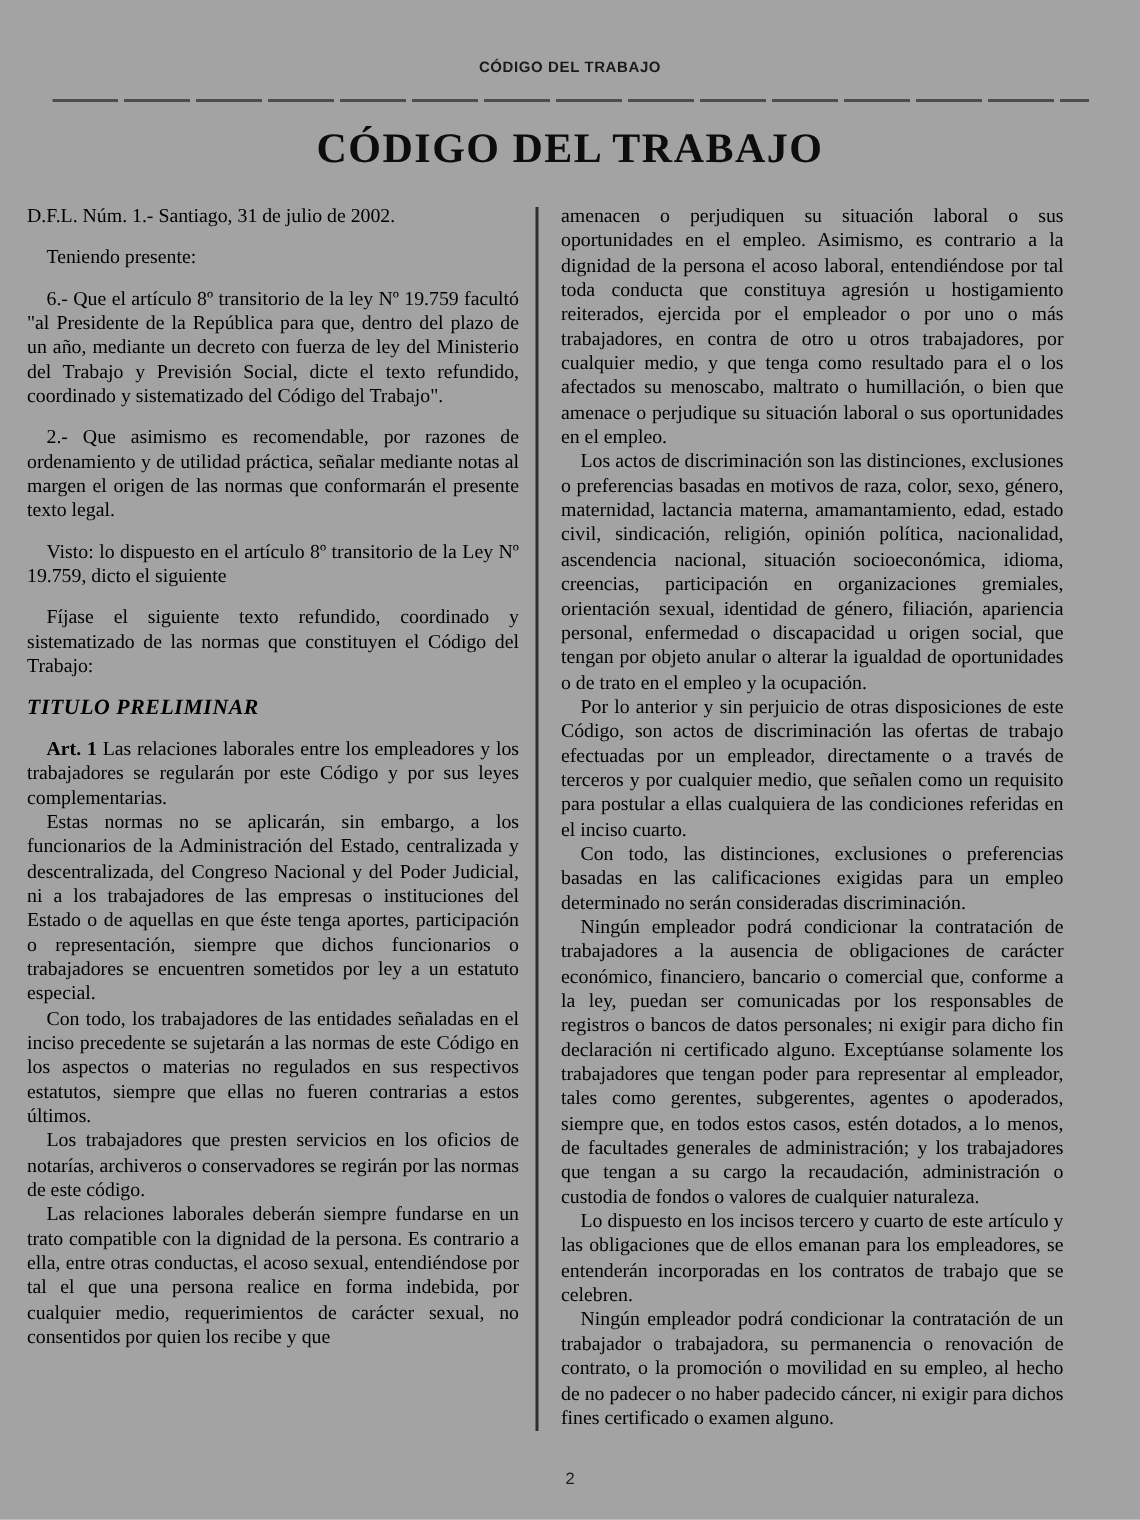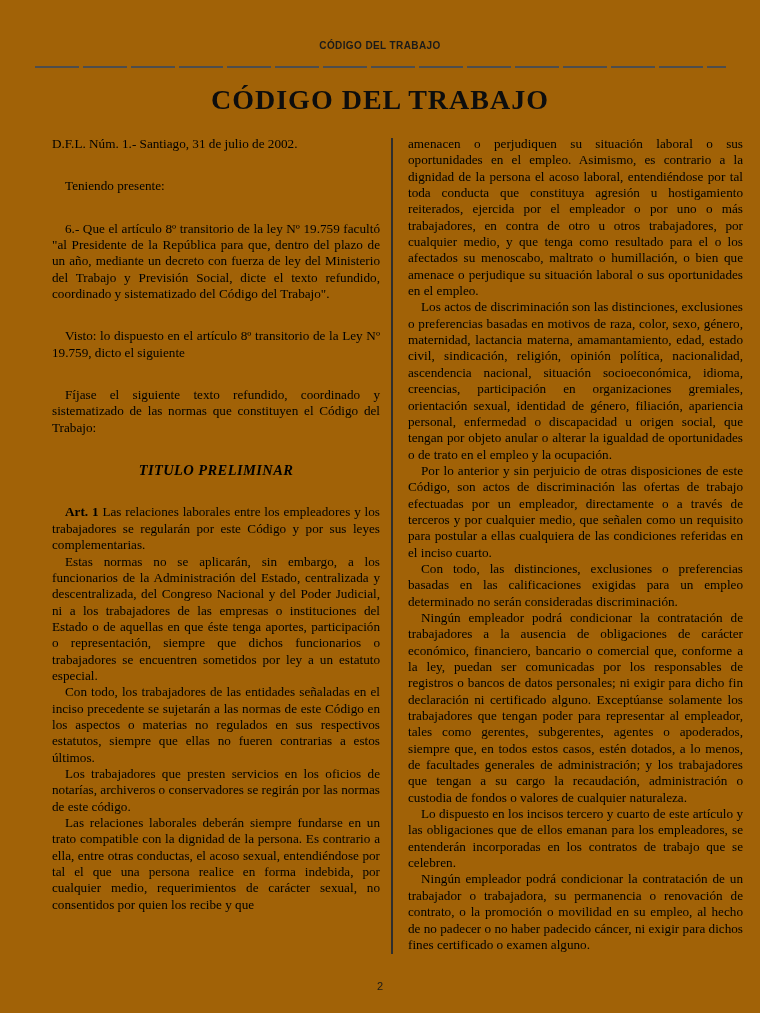--- a/index.html
+++ b/index.html
@@ -7,21 +7,21 @@
   body {
     background: #ffffff;
     color: #000000;
     font-family: "Liberation Serif", "DejaVu Serif", serif;
     overflow: hidden;
   }
   .page {
     position: relative;
     width: 760px;
     height: 1013px;
-    background: #a16207;
+    background: #a3a3a3;
   }
   .running-head {
     position: absolute;
     top: 40px;
     left: 0;
     width: 100%;
     text-align: center;
     font-family: "Liberation Sans", "DejaVu Sans", sans-serif;
     font-size: 10px;
     font-weight: 700;
@@ -44,21 +44,21 @@
     text-align: center;
     font-family: "Liberation Serif", "DejaVu Serif", serif;
     font-size: 28px;
     font-weight: 700;
     letter-spacing: 1px;
     color: #0d0d0d;
   }
   .content {
     position: absolute;
     top: 136px;
-    left: 52px;
+    left: 18px;
     width: 691px;
     display: flex;
   }
   .col { width: 328px; }
   .col-right { width: 335px; }
   .col-gap { width: 28px; }
   .col-divider {
     position: absolute;
     top: 2px;
     left: 339px;
@@ -66,24 +66,23 @@
     height: 816px;
     background: #2e2e2e;
   }
   .para {
     font-size: 13.2px;
     line-height: 16.35px;
     text-align: justify;
     color: #000000;
   }
   .para.indent { text-indent: 13px; }
-  .para.space-before { margin-top: 26px; }
+  .para.space-before { margin-top: 11px; }
   .para b { font-weight: 700; }
   .para.heading {
-    text-align: center;
     text-indent: 0;
     font-weight: 700;
     font-style: italic;
     font-size: 14.5px;
     letter-spacing: 0.4px;
   }
   .page-number {
     position: absolute;
     top: 980px;
     left: 0;
@@ -103,20 +102,21 @@
 
   <div class="head-rule"></div>
 
   <div class="doc-title">CÓDIGO DEL TRABAJO</div>
 
   <div class="content">
     <div class="col" id="left-col">
         <p class="para">D.F.L. Núm. 1.- Santiago, 31 de julio de 2002.</p>
         <p class="para indent space-before">Teniendo presente:</p>
         <p class="para indent space-before">6.- Que el artículo 8º transitorio de la ley Nº 19.759 facultó "al Presidente de la República para que, dentro del plazo de un año, mediante un decreto con fuerza de ley del Ministerio del Trabajo y Previsión Social, dicte el texto refundido, coordinado y sistematizado del Código del Trabajo".</p>
+        <p class="para indent space-before">2.- Que asimismo es recomendable, por razones de ordenamiento y de utilidad práctica, señalar mediante notas al margen el origen de las normas que conformarán el presente texto legal.</p>
         <p class="para indent space-before">Visto: lo dispuesto en el artículo 8º transitorio de la Ley Nº 19.759, dicto el siguiente</p>
         <p class="para indent space-before">Fíjase el siguiente texto refundido, coordinado y sistematizado de las normas que constituyen el Código del Trabajo:</p>
         <p class="para heading space-before">TITULO PRELIMINAR</p>
         <p class="para indent space-before"><b>Art. 1</b> Las relaciones laborales entre los empleadores y los trabajadores se regularán por este Código y por sus leyes complementarias.</p>
         <p class="para indent">Estas normas no se aplicarán, sin embargo, a los funcionarios de la Administración del Estado, centralizada y descentralizada, del Congreso Nacional y del Poder Judicial, ni a los trabajadores de las empresas o instituciones del Estado o de aquellas en que éste tenga aportes, participación o representación, siempre que dichos funcionarios o trabajadores se encuentren sometidos por ley a un estatuto especial.</p>
         <p class="para indent">Con todo, los trabajadores de las entidades señaladas en el inciso precedente se sujetarán a las normas de este Código en los aspectos o materias no regulados en sus respectivos estatutos, siempre que ellas no fueren contrarias a estos últimos.</p>
         <p class="para indent">Los trabajadores que presten servicios en los oficios de notarías, archiveros o conservadores se regirán por las normas de este código.</p>
         <p class="para indent">Las relaciones laborales deberán siempre fundarse en un trato compatible con la dignidad de la persona. Es contrario a ella, entre otras conductas, el acoso sexual, entendiéndose por tal el que una persona realice en forma indebida, por cualquier medio, requerimientos de carácter sexual, no consentidos por quien los recibe y que</p>
       </div>
     <div class="col-gap"></div>

